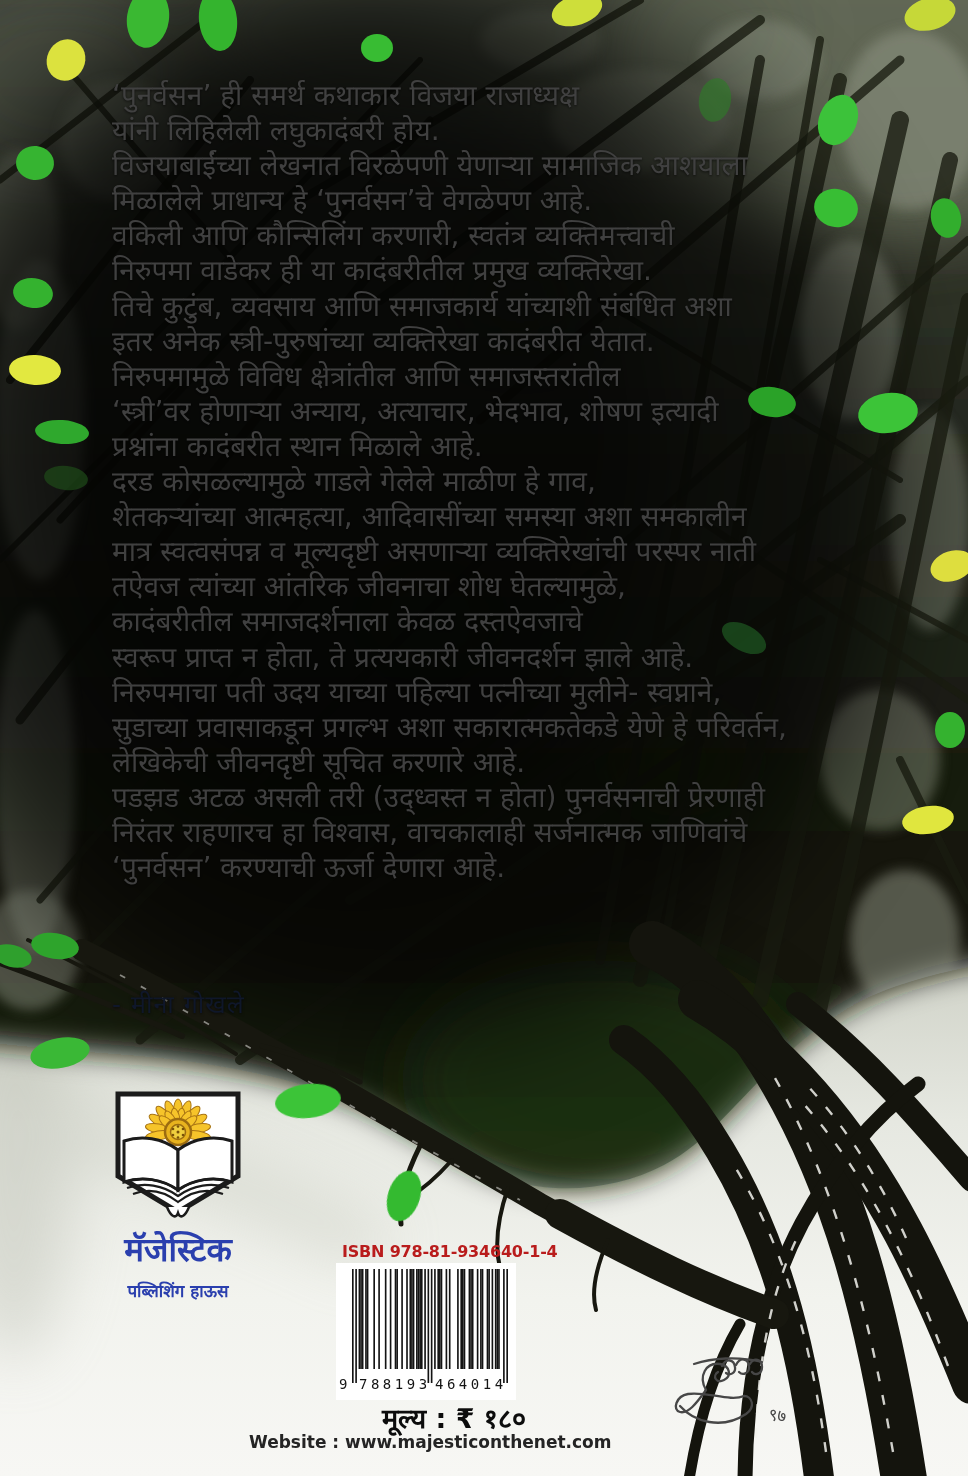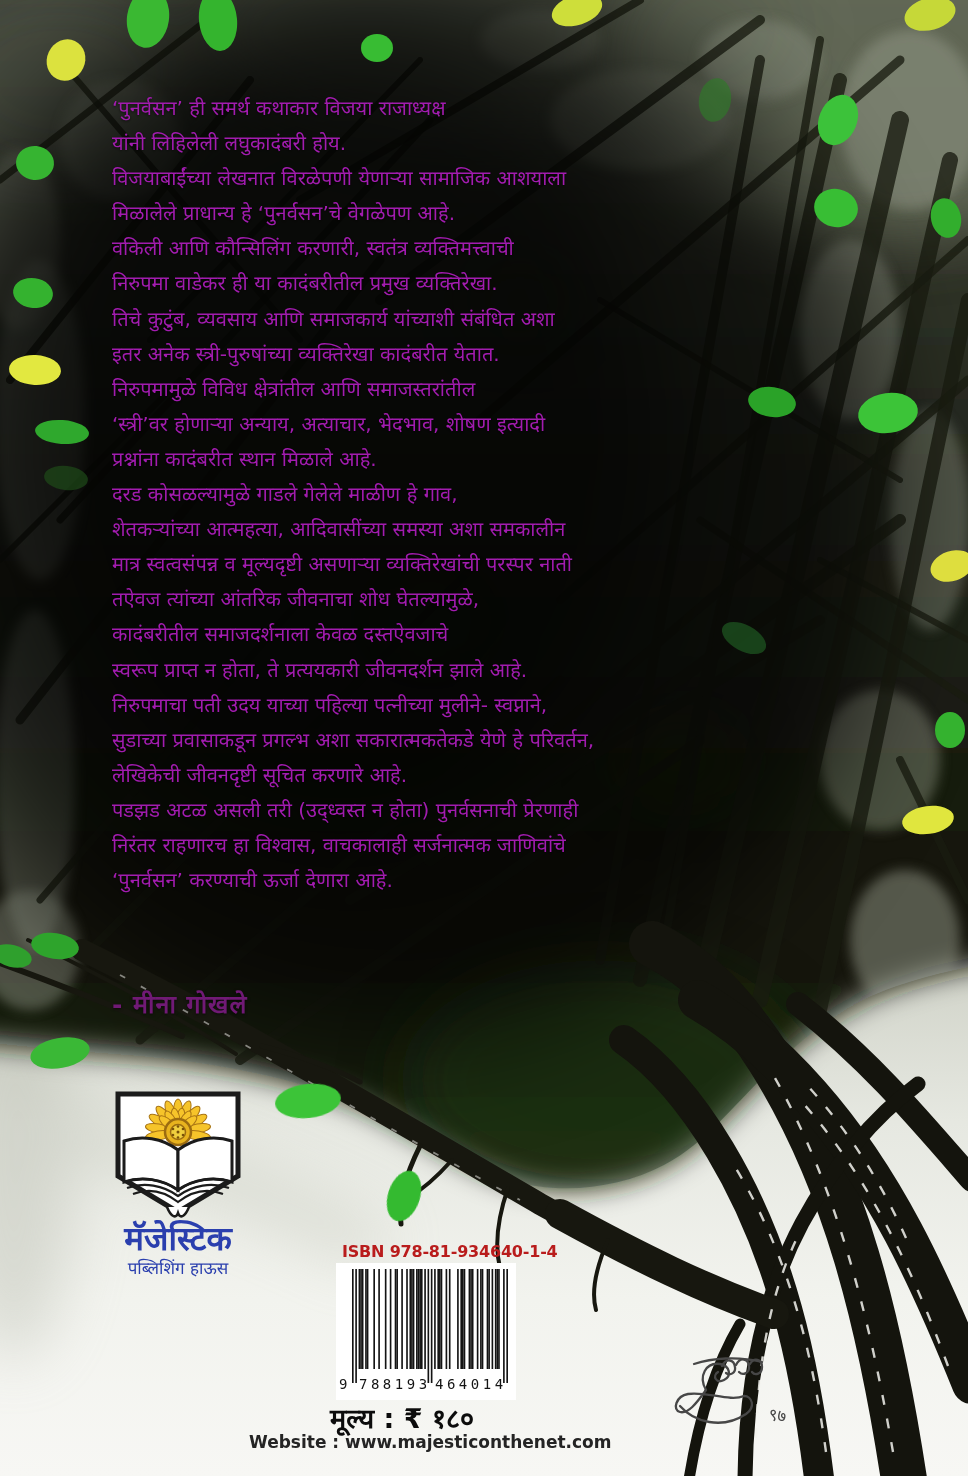--- a/index.html
+++ b/index.html
@@ -1,44 +1,44 @@
 <!DOCTYPE html>
 <html><head>
 <meta charset="utf-8">
 <style>
   html,body{margin:0;padding:0;background:#777;}
   .cover{position:relative;width:968px;height:1476px;overflow:hidden;
          font-family:"DejaVu Sans",sans-serif;background:#e9ebe4;}
   .bg{position:absolute;left:0;top:0;width:968px;height:1476px;display:block;}
 
-  .blurb{position:absolute;left:112px;top:91px;width:700px;
-         color:#a21caf;font-size:20px;line-height:35.1px;
+  .blurb{position:absolute;left:112px;top:78px;width:700px;
+         color:#404040;font-size:28px;line-height:35.1px;
          text-shadow:0 1px 3px rgba(0,0,0,.65);}
   .blurb .bl{white-space:nowrap;}
 
-  .reviewer{position:absolute;left:112px;top:986px;color:#701a75;
-            font-size:25px;font-weight:700;letter-spacing:1px;
+  .reviewer{position:absolute;left:112px;top:986px;color:#0f172a;
+            font-size:25px;font-weight:400;letter-spacing:1px;
             text-shadow:0 1px 3px rgba(0,0,0,.6);white-space:nowrap;}
 
   .publisher{position:absolute;left:94px;top:1088px;width:168px;text-align:center;}
   .emblem{display:block;margin:0 auto;}
-  .pub-name{color:#2a3fae;font-size:33px;font-weight:700;line-height:36px;margin-top:1px;white-space:nowrap;}
-  .pub-sub{color:#2a3fae;font-size:17px;font-weight:400;line-height:20px;margin-top:1px;white-space:nowrap;}
+  .pub-name{color:#2a3fae;font-size:33px;font-weight:700;line-height:36px;margin-top:12px;white-space:nowrap;}
+  .pub-sub{color:#2a3fae;font-size:17px;font-weight:700;line-height:20px;margin-top:13px;white-space:nowrap;}
 
   .isbn-label{position:absolute;left:342px;top:1242px;font-size:16px;font-weight:700;
               color:#b91c1c;letter-spacing:-0.2px;white-space:nowrap;}
   .barcode-box{position:absolute;left:336px;top:1263px;width:180px;height:137px;background:#ffffff;}
   .barcode-svg{position:absolute;left:0;top:0;}
   .bc-digit{position:absolute;font-family:"DejaVu Sans Mono",monospace;
             font-size:14px;font-weight:400;color:#141414;top:113px;}
   .bc-lead{left:3px;}
   .bc-left{left:23px;letter-spacing:3.5px;}
   .bc-right{left:99px;letter-spacing:3.5px;}
 
-  .price{position:absolute;left:330px;top:1399px;width:196px;text-align:left;
+  .price{position:absolute;left:330px;top:1399px;width:196px;text-align:right;
          font-size:27px;font-weight:700;color:#0c0c0c;white-space:nowrap;}
   .website{position:absolute;left:249px;top:1432px;width:336px;
            font-size:17px;font-weight:700;color:#242424;white-space:nowrap;}
 
   .artist-sign{position:absolute;left:672px;top:1350px;}
 </style>
 </head>
 <body>
 
 <div class="cover">

